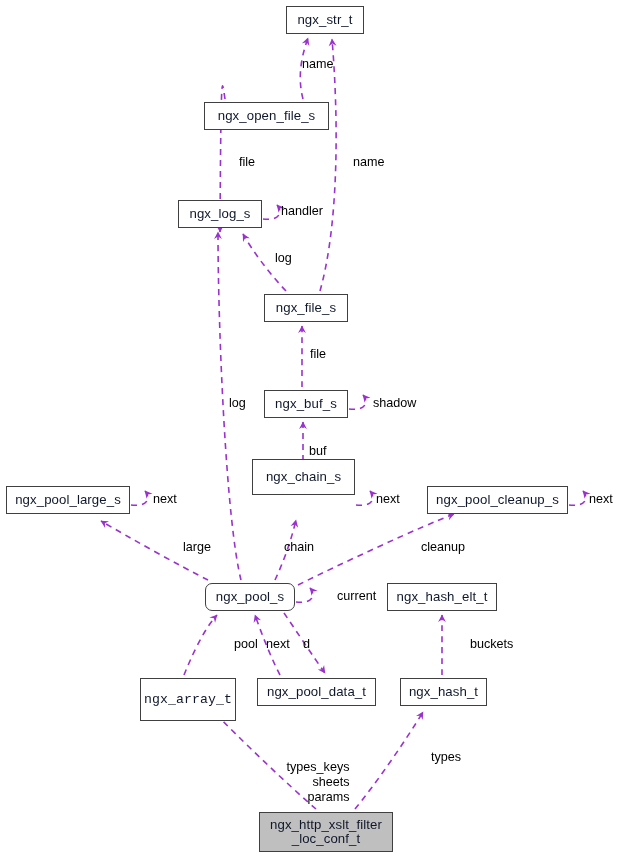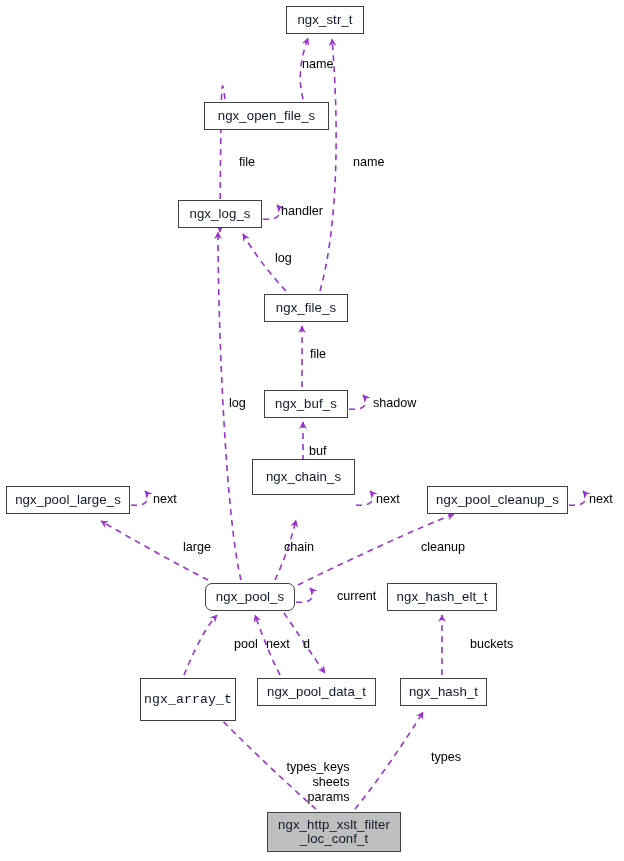--- a/index.html
+++ b/index.html
@@ -98,21 +98,21 @@
       <div class="node" style="left: 264px; top: 294px; width: 84px; height: 28px;">ngx_file_s</div>
       <div class="node" style="left: 264px; top: 390px; width: 84px; height: 28px;">ngx_buf_s</div>
       <div class="node" style="left: 6px; top: 486px; width: 124px; height: 28px;">ngx_pool_large_s</div>
       <div class="node" style="left: 252px; top: 459px; width: 103px; height: 36px;">ngx_chain_s</div>
       <div class="node" style="left: 427px; top: 486px; width: 141px; height: 28px;">ngx_pool_cleanup_s</div>
       <div class="node" style="left: 205px; top: 583px; width: 90px; height: 28px; border-radius: 7px;">ngx_pool_s</div>
       <div class="node" style="left: 387px; top: 583px; width: 110px; height: 28px;">ngx_hash_elt_t</div>
       <div class="node" style="left: 140px; top: 678px; width: 96px; height: 43px; font-family: Liberation Mono, monospace;">ngx_array_t</div>
       <div class="node" style="left: 257px; top: 678px; width: 119px; height: 28px;">ngx_pool_data_t</div>
       <div class="node" style="left: 400px; top: 678px; width: 87px; height: 28px;">ngx_hash_t</div>
-      <div class="node filled" style="left: 267px; top: 812px; width: 134px; height: 40px; flex-direction: column;"><div>ngx_http_xslt_filter</div><div>_loc_conf_t</div></div>
+      <div class="node filled" style="left: 259px; top: 812px; width: 134px; height: 40px; flex-direction: column;"><div>ngx_http_xslt_filter</div><div>_loc_conf_t</div></div>
     </div>
   <div id="label-layer">
       <div class="edge-label" style="left: 302px; top: 57px;">name</div>
       <div class="edge-label" style="left: 353px; top: 155px;">name</div>
       <div class="edge-label" style="left: 239px; top: 155px;">file</div>
       <div class="edge-label" style="left: 281px; top: 204px;">handler</div>
       <div class="edge-label" style="left: 275px; top: 251px;">log</div>
       <div class="edge-label" style="left: 310px; top: 347px;">file</div>
       <div class="edge-label" style="left: 373px; top: 396px;">shadow</div>
       <div class="edge-label" style="left: 309px; top: 444px;">buf</div>

